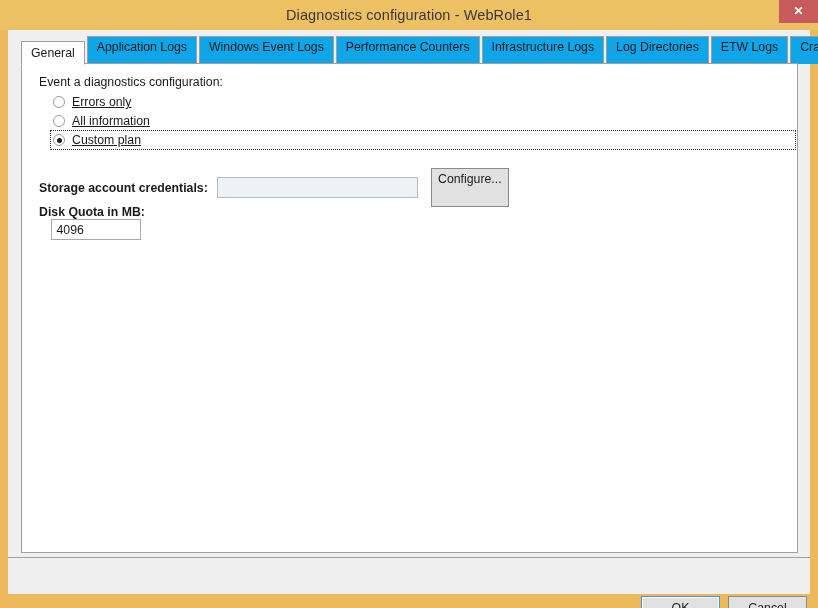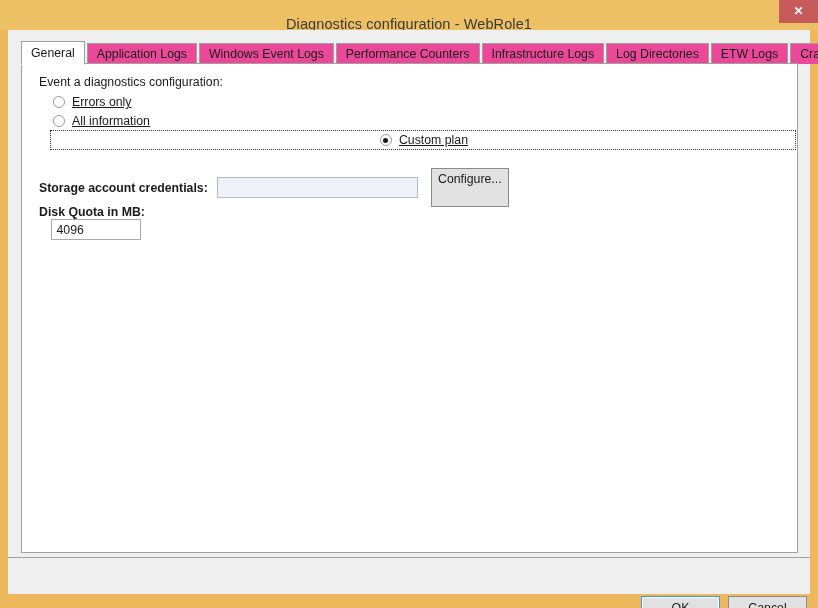--- a/index.html
+++ b/index.html
@@ -38,21 +38,20 @@
     position: absolute;
     left: 0; top: 0;
     width: 818px;
     height: 30px;
     line-height: 30px;
     text-align: center;
     font-size: 14.5px;
     color: #3a3a3a;
     letter-spacing: 0.1px;
     white-space: nowrap;
-    margin-top: 9px;
   }
   .close-button {
     position: absolute;
     left: 779px; top: 0px;
     width: 39px;
     height: 23px;
     background: #c75b5b;
     color: #ffffff;
     font-size: 12px;
     font-weight: bold;
@@ -74,25 +73,25 @@
 
   
   .tabstrip {
     position: absolute;
     left: 13px; top: 11px;
     height: 23px;
     display: flex;
     align-items: flex-end;
   }
   .tab {
-    height: 21px;
+    height: 28px;
     line-height: 21px;
     padding: 0 9px;
     margin-right: 2px;
-    background: #ec4899;
+    background: #0ea5e9;
     border: 1px solid #a0a0a0;
     border-bottom: none;
     font-size: 12.3px;
     color: #1a1a1a;
     white-space: nowrap;
     box-sizing: border-box;
     cursor: default;
     position: relative;
   }
   .tab.selected {
@@ -137,21 +136,20 @@
   .radio-row.r2 { top: 48px; align-items: center; }
   .radio-row.r3 {
     top: 67px;
     left: 29px;
     width: 744px;
     padding-left: 2px;
   }
   .radio-row.focused {
     outline: 1px dotted #333333;
     outline-offset: 0;
-    justify-content: center;
   }
   .radio-mark {
     width: 12px;
     height: 12px;
     border-radius: 50%;
     border: 1px solid #9a9a9a;
     background: #ffffff;
     box-sizing: border-box;
     flex: 0 0 auto;
     position: relative;

